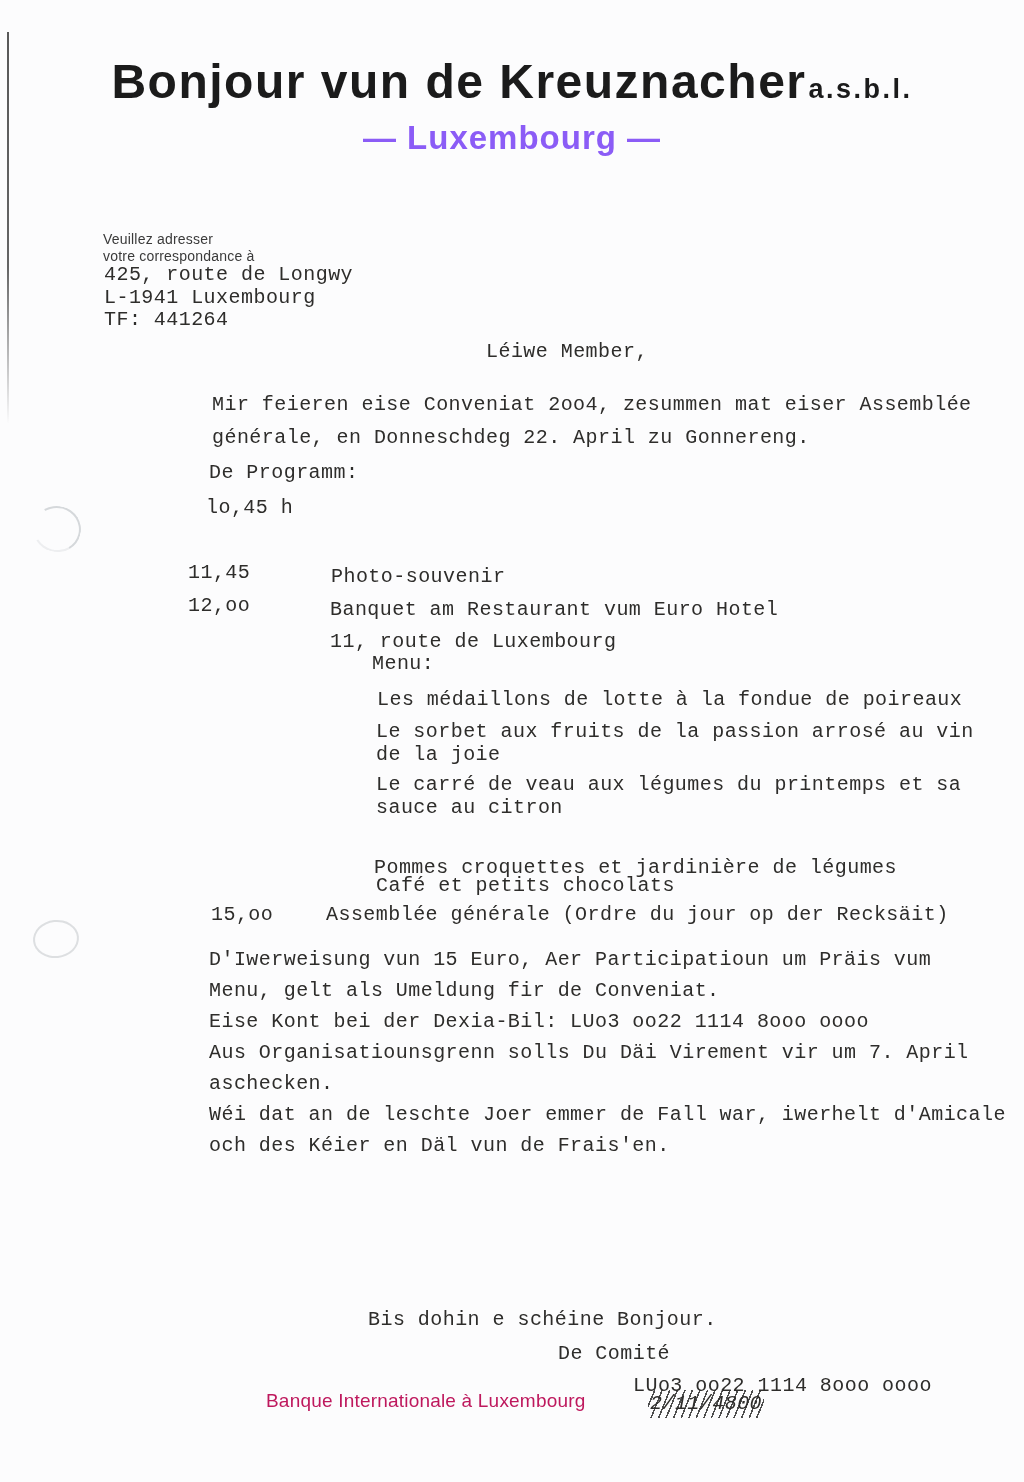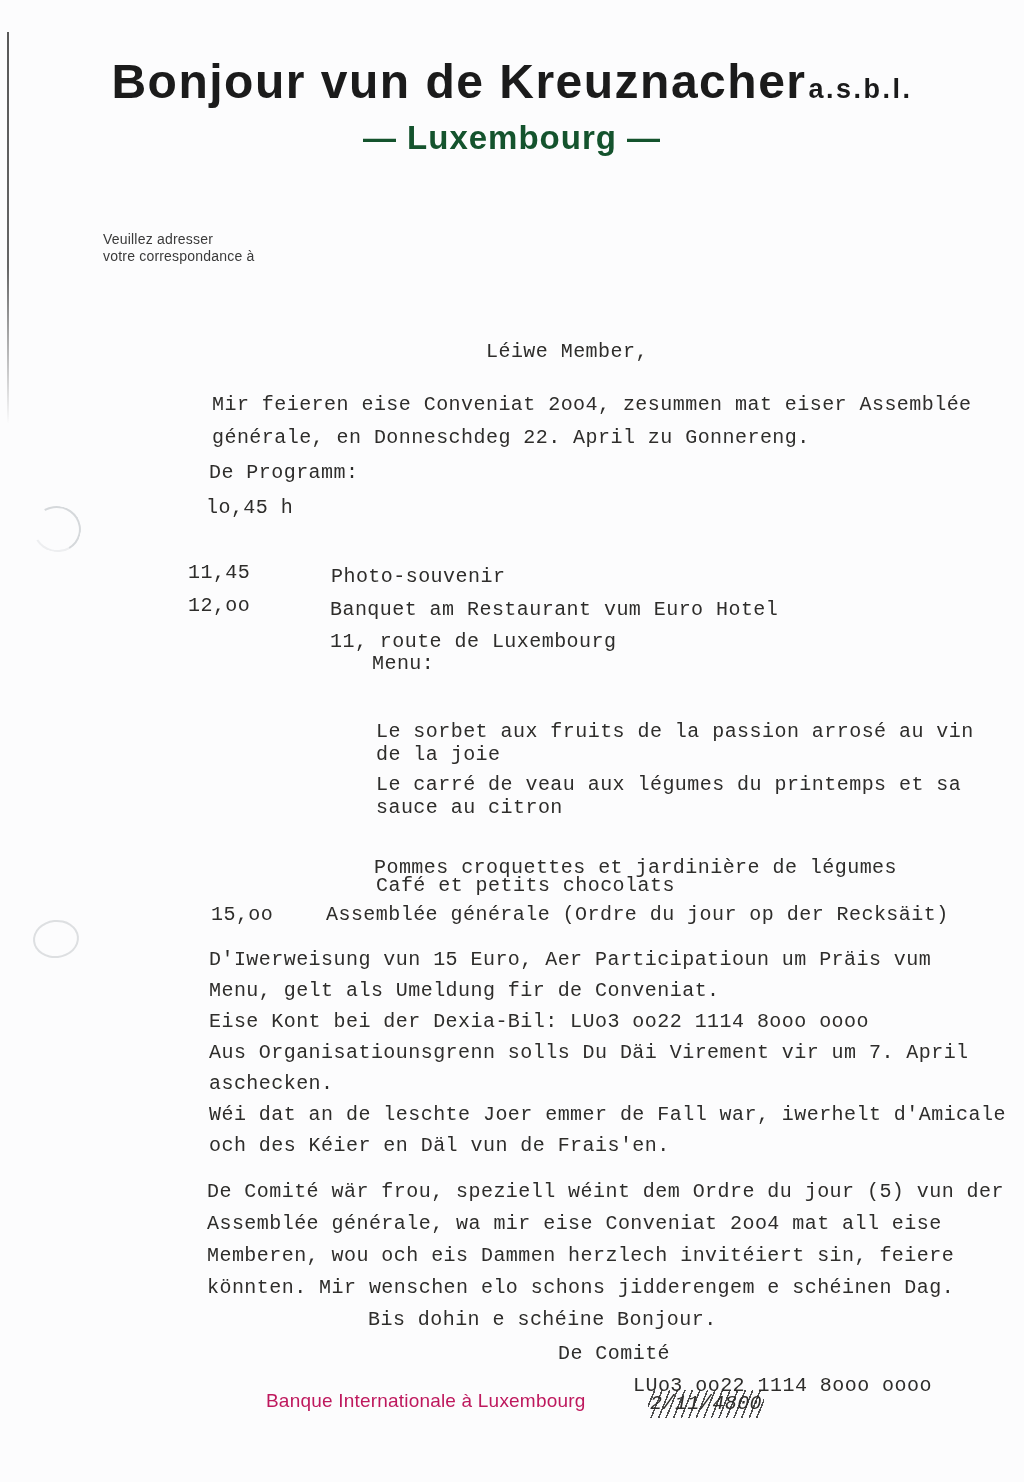--- a/index.html
+++ b/index.html
@@ -44,21 +44,21 @@
   }
   .org-suffix{
     font-family:"Liberation Sans",sans-serif;
     font-weight:bold;font-size:27px;line-height:1;
     letter-spacing:2.5px;margin-left:2px;
   }
   .org-loc{
     margin-top:15px;
     font-family:"Liberation Sans",sans-serif;
     font-weight:bold;font-size:33px;line-height:1;
-    letter-spacing:1px;color:#14532d;
+    letter-spacing:1px;color:#8b5cf6;
   }
   
   .struck{font-style:italic;margin-left:19px;}
   .struck::after{
     content:"";position:absolute;inset:-2px -2px;
     background:repeating-linear-gradient(112deg,
       transparent 0 5.5px, rgba(45,45,45,.85) 5.5px 7px);
     pointer-events:none;
   }
   
@@ -91,59 +91,59 @@
 
   <header class="letterhead">
     <div>
       <span class="org-name">Bonjour vun de Kreuznacher</span><span class="org-suffix">a.s.b.l.</span>
     </div>
     <div class="org-loc">— Luxembourg —</div>
   </header>
 
   <div class="abs sans-note" style="left:103px;top:231px">Veuillez adresser
 votre correspondance à</div>
+  <div class="abs tw" style="left:104px;top:264px;line-height:22.5px">425, route de Longwy
+L-1941 Luxembourg
+TF: 441264</div>
 
   <div class="abs tw" style="left:486px;top:340px">Léiwe Member,</div>
 
   <div class="abs tw lh33" style="left:212px;top:388px">Mir feieren eise Conveniat 2oo4, zesummen mat eiser Assemblée
 générale, en Donneschdeg 22. April zu Gonnereng.</div>
 
   <div class="abs tw" style="left:209px;top:461px">De Programm:</div>
 
   <div class="abs tw" style="left:206px;top:496px">lo,45 h</div>
 
   <div class="abs tw" style="left:188px;top:561px">11,45</div>
   <div class="abs tw lh32" style="left:331px;top:561px">Photo-souvenir</div>
 
   <div class="abs tw" style="left:188px;top:594px">12,oo</div>
   <div class="abs tw lh32" style="left:330px;top:594px">Banquet am Restaurant vum Euro Hotel
 11, route de Luxembourg</div>
 
   <div class="abs tw" style="left:372px;top:652px">Menu:</div>
+  <div class="abs tw lh23" style="left:377px;top:688px">Les médaillons de lotte à la fondue de poireaux</div>
   <div class="abs tw lh23" style="left:376px;top:720px">Le sorbet aux fruits de la passion arrosé au vin
 de la joie</div>
   <div class="abs tw lh23" style="left:376px;top:773px">Le carré de veau aux légumes du printemps et sa
 sauce au citron</div>
   <div class="abs tw lh23" style="left:374px;top:856px">Pommes croquettes et jardinière de légumes</div>
   <div class="abs tw lh23" style="left:376px;top:874px">Café et petits chocolats</div>
 
   <div class="abs tw" style="left:211px;top:903px">15,oo</div>
   <div class="abs tw" style="left:326px;top:903px">Assemblée générale (Ordre du jour op der Recksäit)</div>
 
   <div class="abs tw lh31" style="left:209px;top:944px">D'Iwerweisung vun 15 Euro, Aer Participatioun um Präis vum
 Menu, gelt als Umeldung fir de Conveniat.
 Eise Kont bei der Dexia-Bil: LUo3 oo22 1114 8ooo oooo
 Aus Organisatiounsgrenn solls Du Däi Virement vir um 7. April
 aschecken.
 Wéi dat an de leschte Joer emmer de Fall war, iwerhelt d'Amicale
 och des Kéier en Däl vun de Frais'en.</div>
-  <div class="abs tw lh32" style="left:207px;top:1176px">De Comité wär frou, speziell wéint dem Ordre du jour (5) vun der
-Assemblée générale, wa mir eise Conveniat 2oo4 mat all eise
-Memberen, wou och eis Dammen herzlech invitéiert sin, feiere
-könnten. Mir wenschen elo schons jidderengem e schéinen Dag.</div>
 
   <div class="abs tw" style="left:368px;top:1308px">Bis dohin e schéine Bonjour.</div>
   <div class="abs tw" style="left:558px;top:1342px">De Comité</div>
 
   <div class="abs tw" style="left:633px;top:1374px">LUo3 oo22 1114 8ooo oooo</div>
   <div class="abs sans-footer" style="left:266px;top:1390px">Banque Internationale à Luxembourg</div>
   <div class="abs tw struck" style="left:631px;top:1392px">2/11/4800</div>
 
 </div>
 

